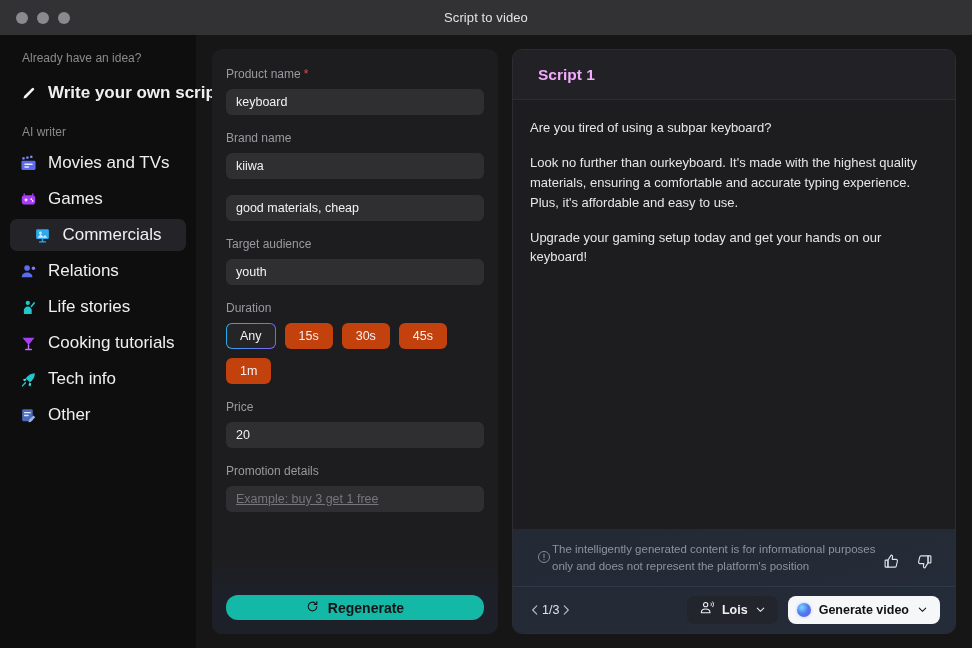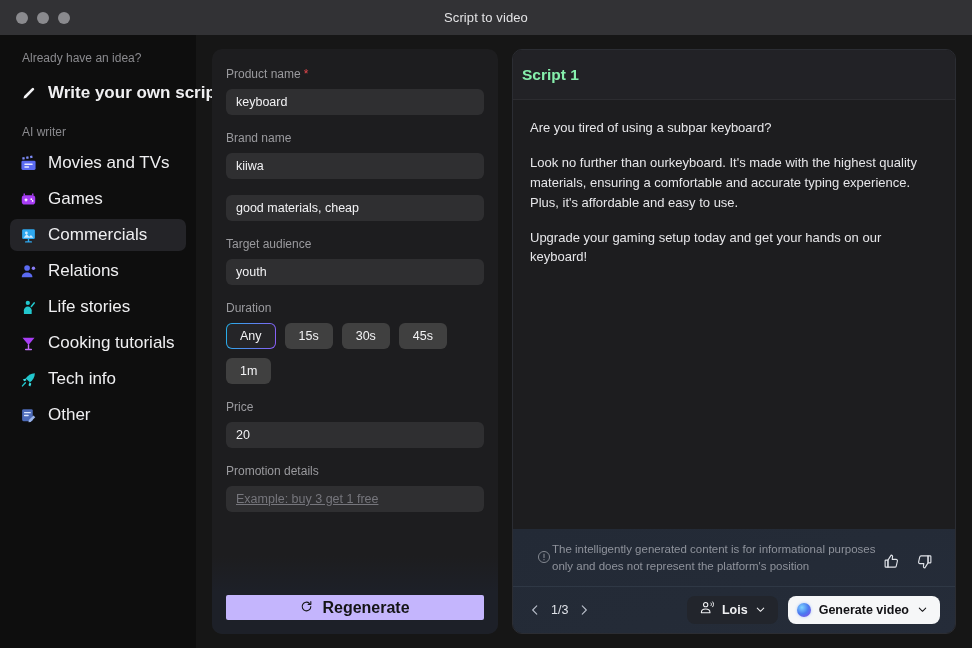--- a/index.html
+++ b/index.html
@@ -45,21 +45,21 @@
     font-size:12px; color:#8a8a8e;
     padding:0 10px 0 12px; margin-bottom:12px;
   }
   .side-head.second { margin-top:16px; margin-bottom:8px; }
   .side-item {
     display:flex; align-items:center; gap:11px;
     height:32px; padding:0 10px 0 9px;
     border-radius:7px; cursor:pointer;
     margin-bottom:4px;
   }
-  .side-item.active { background:#242428; }
+  .side-item.active { background:#242428;justify-content:center; }
   .side-item .ico {
     width:18px; height:18px; flex:0 0 18px;
     display:flex; align-items:center; justify-content:center;
   }
   .side-item .lbl { font-size:17px; color:#efeff1; white-space:nowrap; }
   .side-item.writer .lbl { font-weight:bold; }
 
   
   .form-panel {
     width:286px; flex:0 0 286px;
@@ -82,21 +82,21 @@
   .field-input {
     height:26px; background:#2f2f31; border-radius:6px;
     display:flex; align-items:center; padding:0 10px;
     font-size:12.5px; color:#f2f2f4; margin-bottom:16px;
     cursor:text;
   }
   .field-input.placeholder { color:#76767c;text-decoration:underline; }
   .dur-row { display:flex; gap:9px; flex-wrap:wrap; margin-bottom:16px; }
   .dur-btn {
     height:26px; min-width:43px; padding:0 13px;
-    background:#404040; border-radius:6px;
+    background:#c2410c; border-radius:6px;
     display:flex; align-items:center; justify-content:center;
     font-size:12.5px; color:#f2f2f4; cursor:pointer;
     border:1px solid transparent;
   }
   .dur-btn.selected {
     background:#252528;
     border:1px solid transparent;
     background-image:linear-gradient(#252528,#252528),
                      linear-gradient(100deg,#24b0e8,#8b5cf6);
     background-origin:border-box;
@@ -104,40 +104,40 @@
   }
   .form-fade {
     position:absolute; left:0; right:0; bottom:0; height:78px;
     background:linear-gradient(to bottom, rgba(29,29,31,0) 0%, #1d2028 46%, #1d2028 100%);
     pointer-events:none;
   }
   .regen-wrap {
     position:absolute; left:14px; right:14px; bottom:14px;
   }
   .regen-btn {
-    height:25px; border-radius:2px; background:#c4b5fd;
+    height:25px; border-radius:12px; background:#14b8a6;
     display:flex; align-items:center; justify-content:center; gap:9px;
-    font-size:16px; color:#141416; font-weight:bold; cursor:pointer;
+    font-size:14px; color:#141416; font-weight:bold; cursor:pointer;
   }
 
   
   .script-panel {
     flex:1; margin:14px 16px 14px 14px;
     border-radius:10px; overflow:hidden;
     display:flex; flex-direction:column;
     background:#1d1d1f;
     border:1px solid #2b2d33;
   }
   .script-head {
     height:50px; flex:0 0 50px;
     display:flex; align-items:center;
-    padding:0 9px;
+    padding:0 25px;
     background:#222226;
     border-bottom:1px solid #2c2c30;
-    font-size:15.5px; font-weight:bold; color:#86efac;
+    font-size:15.5px; font-weight:bold; color:#f0abfc;
   }
   .script-body {
     flex:1; padding:18px 17px 0 17px;
     overflow:hidden;
     background:#1d1d1f;
   }
   .script-body p {
     font-size:13px; line-height:1.53; color:#e6e6e9;
     margin-bottom:15px;
   }
@@ -152,21 +152,21 @@
   .disc-txt {
     flex:1; font-size:11.5px; line-height:1.5; color:#8f939c;
     max-width:330px;
   }
   .disc-actions { display:flex; gap:16px; padding-top:12px; }
   .thumb { cursor:pointer; }
   .foot-bar {
     height:46px; display:flex; align-items:center;
     padding:0 15px; gap:10px;
   }
-  .pager { display:flex; align-items:center; gap:9px; }
+  .pager { display:flex; align-items:center; }
   .pager .arrow { cursor:pointer; display:flex; }
   .pager .num { font-size:12.5px; color:#dfe2e8; }
   .spacer { flex:1; }
   .voice-btn {
     display:flex; align-items:center; gap:7px;
     height:28px; padding:0 12px; border-radius:8px;
     background:#22252c; cursor:pointer;
   }
   .voice-btn .vlbl { font-size:12.5px; color:#f0f1f3; font-weight:bold; }
   .gen-btn {

